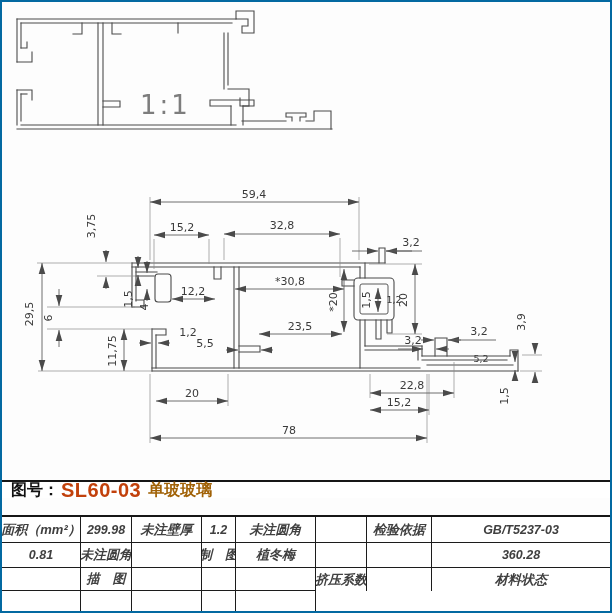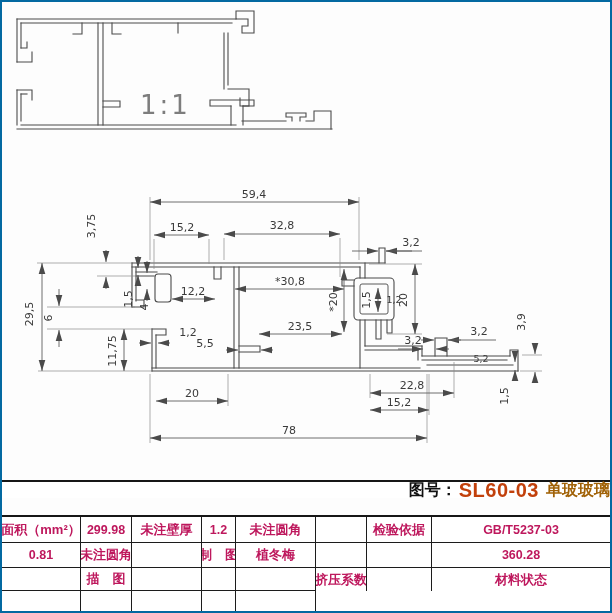--- a/index.html
+++ b/index.html
@@ -9,29 +9,29 @@
   
   .pw{stroke:#4b4b4b;stroke-width:1.1;fill:none;stroke-linecap:square;}
   .pw2{stroke:#5a5a5a;stroke-width:1;fill:none;}
   .ext{stroke:#8a8a8a;stroke-width:0.7;fill:none;}
   .dim{stroke:#5e5e5e;stroke-width:0.9;fill:none;}
   .dtx{font:11px "DejaVu Sans",sans-serif;fill:#3a3a3a;}
   .dtx-s{font:9.5px "DejaVu Sans",sans-serif;fill:#3a3a3a;}
   .scaletx{font:26px "DejaVu Sans",sans-serif;fill:#7d7d7d;letter-spacing:3px;}
   
   .titlebar{position:absolute;left:0;right:0;top:478px;height:18px;box-sizing:border-box;
-            border-top:2px solid #161616;background:#fff;display:flex;align-items:center;padding-left:9px;justify-content:flex-end;}
+            border-top:2px solid #161616;background:#fff;display:flex;align-items:center;padding-left:9px;}
   .titlebar .t1{font-size:16px;font-weight:bold;color:#111;}
   .titlebar .t2{font-size:20px;font-weight:bold;color:#c2410c;margin-left:2px;letter-spacing:0.5px;}
   .titlebar .t3{font-size:16px;font-weight:bold;color:#a16207;margin-left:7px;}
   .spec-table{position:absolute;left:0;right:0;top:513px;bottom:0;display:grid;
               grid-template-columns:79px 51px 70px 34px 80px 51px 65px 1fr;
               grid-template-rows:26px 25px 23px 1fr;background:#fff;border-top:2px solid #161616;box-sizing:border-box;}
   .cell{border-right:1.6px solid #1c1c1c;border-bottom:1.6px solid #1c1c1c;display:flex;align-items:center;
-        justify-content:center;font-size:13px;font-weight:600;color:#be185d;white-space:pre;overflow:hidden;}
+        justify-content:center;font-size:13px;font-weight:600;color:#404040;white-space:pre;overflow:hidden;font-style:italic;}
   .cell.num{font-size:12.5px;font-weight:700;}
   .cell:nth-child(8n){border-right:none;}
   .cell.lastrow{border-bottom:none;}
 </style>
 </head>
 <body>
 
 <div class="sheet">
 
   <svg class="drawsvg" width="608" height="476" viewBox="0 0 608 476">

